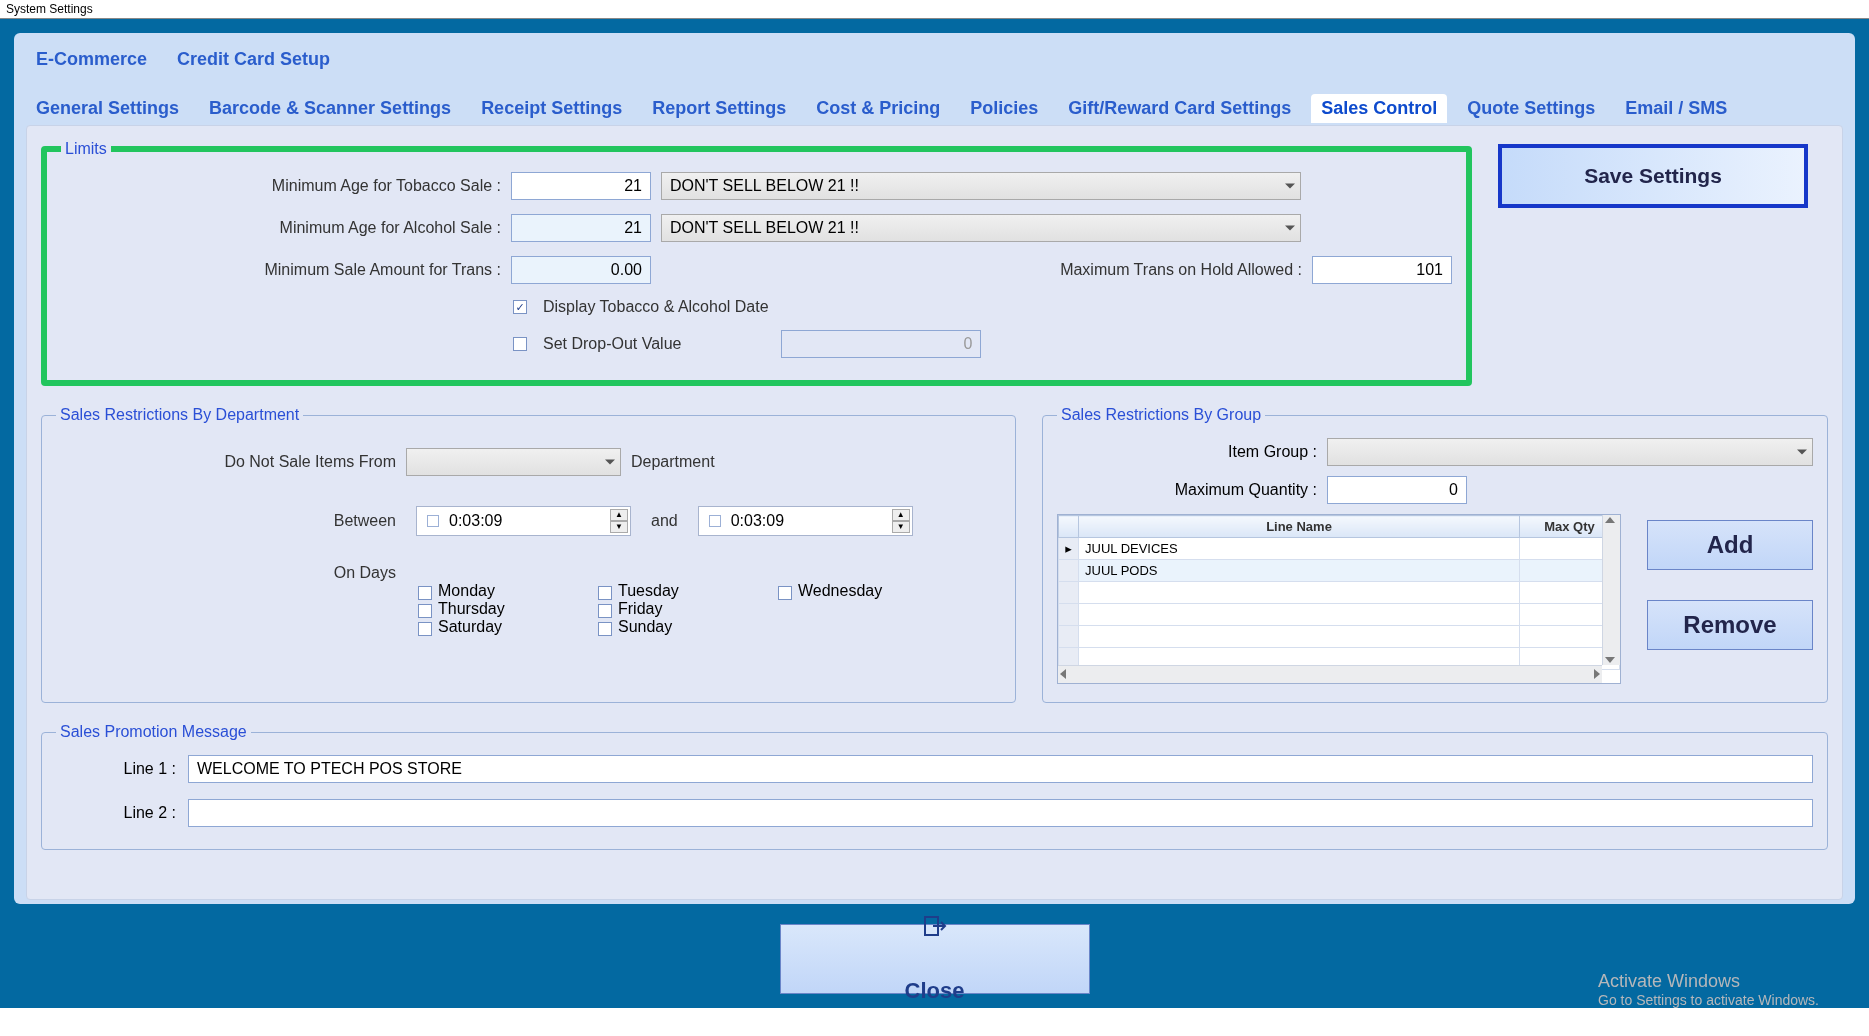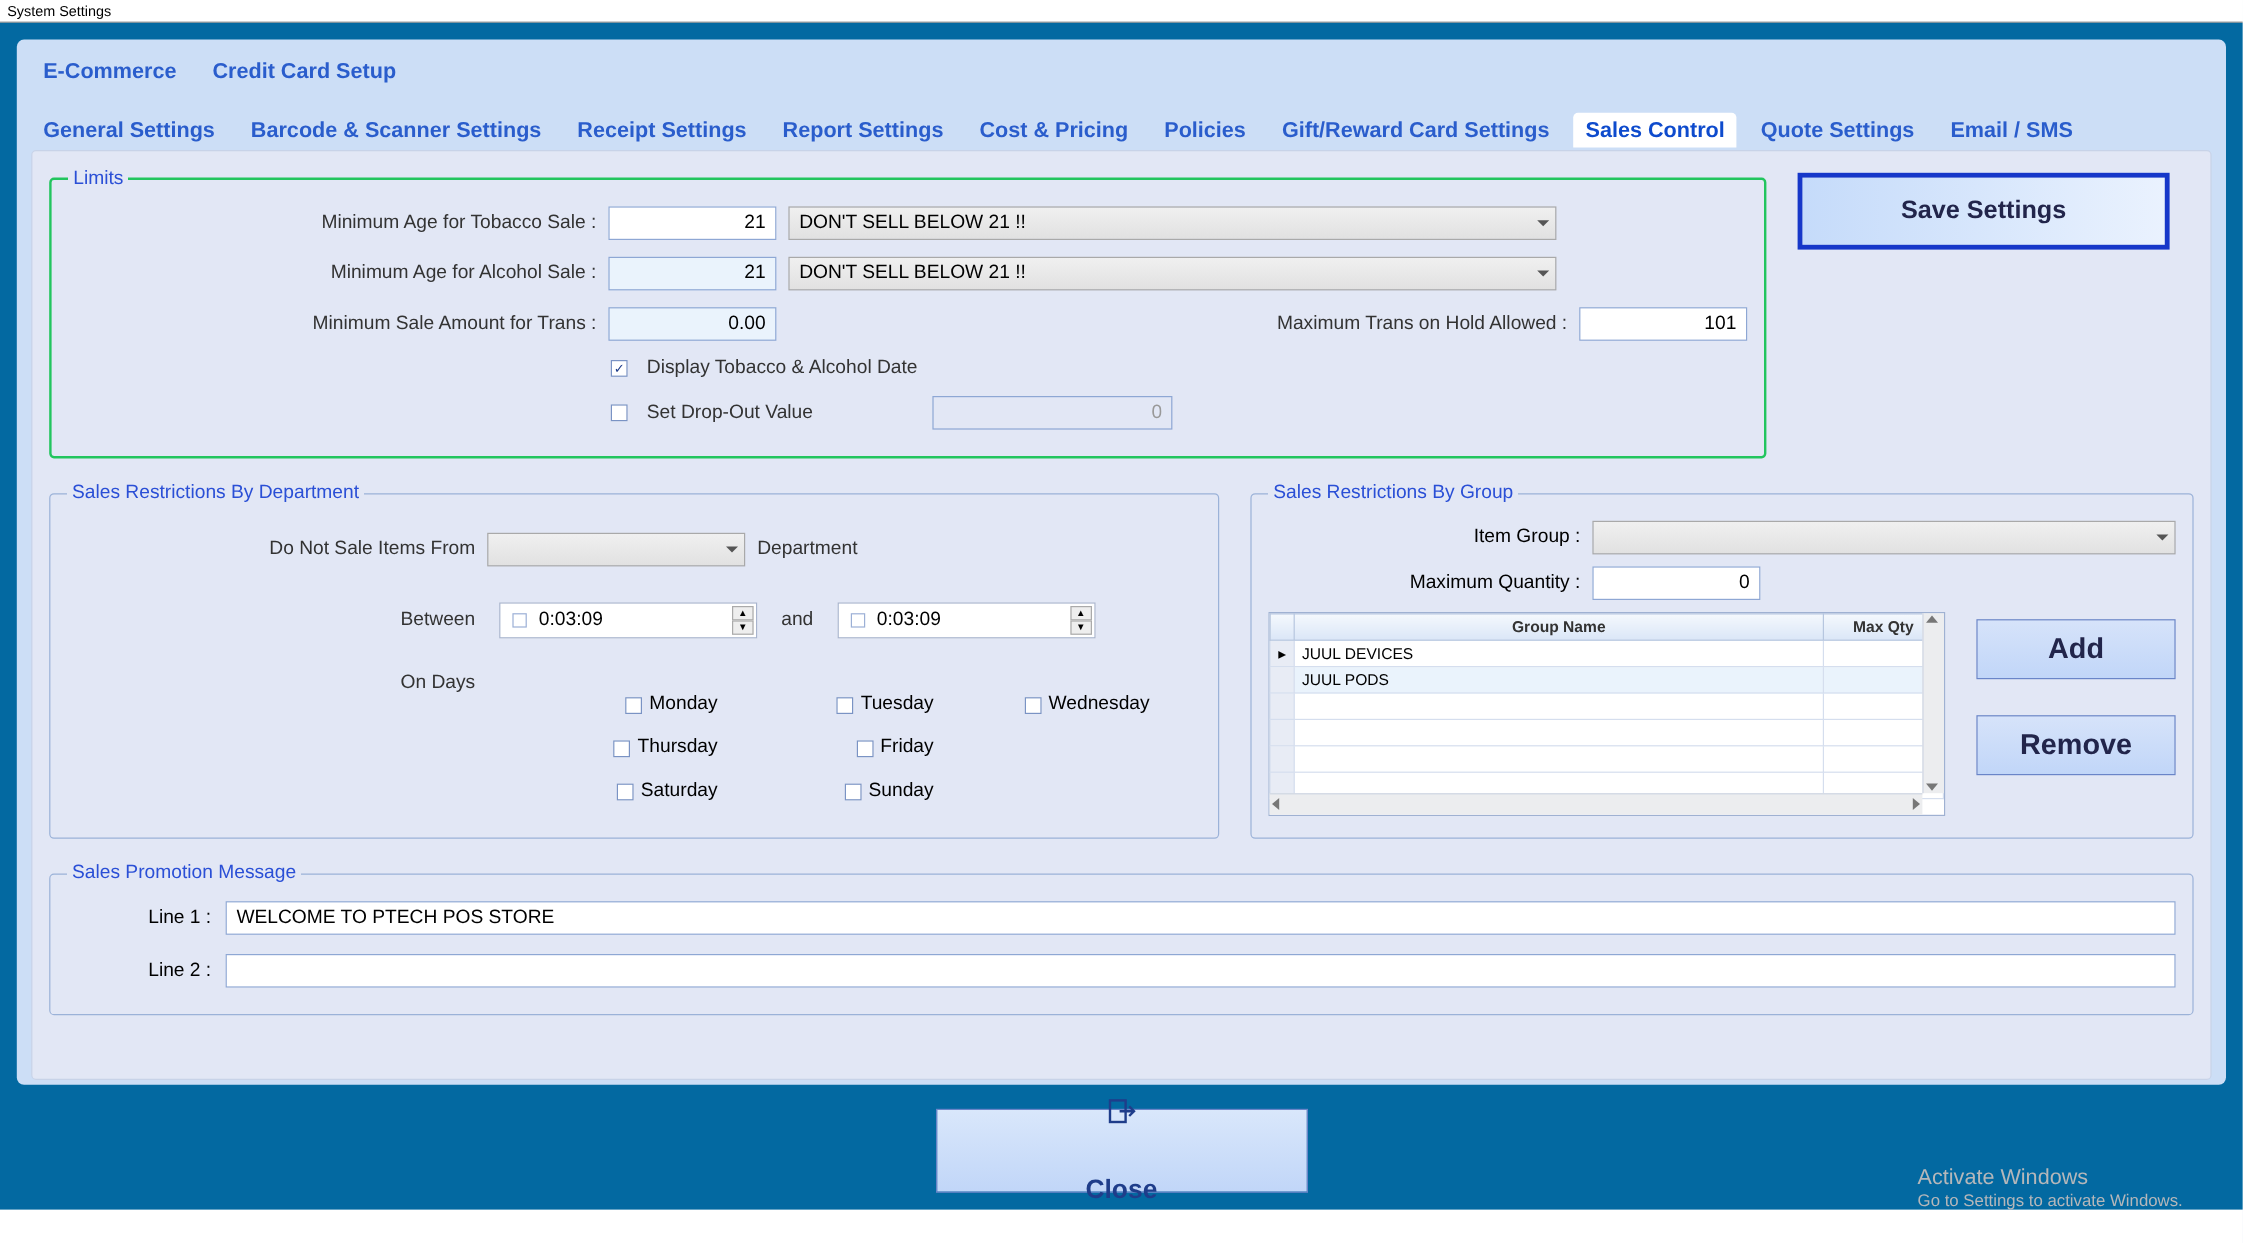--- a/index.html
+++ b/index.html
@@ -62,21 +62,21 @@
 }
 
 fieldset {
   border: 1px solid #9bb2d8;
   border-radius: 4px;
   padding: 14px 14px 18px 14px;
   margin-bottom: 20px;
   background: #e2e7f5;
 }
 fieldset.outlined {
-  border: 2px solid #22c55e;
+  border: 6px solid #22c55e;
 }
 legend {
   color: #2a4fd6;
   font-size: 16px;
   padding: 0 4px;
   font-weight: 400;
 }
 
 .top-row {
   display: flex;
@@ -213,22 +213,20 @@
   text-align: center;
   line-height: 10px;
   cursor: pointer;
 }
 
 .days-grid {
   margin-left: 200px;
   margin-top: 18px;
   display: grid;
   grid-template-columns: 180px 180px 180px;
-  row-gap: 18px;
-  text-align: right;
 }
 .days-grid .dlbl { font-size: 16px; }
 .on-days-lbl {
   display: inline-block;
   width: 102px;
   text-align: right;
   margin-right: 0;
 }
 
 .group-form-row {
@@ -507,21 +505,21 @@
             <div class="lbl-g">Maximum Quantity :</div>
             <input class="txt num" style="width: 140px;" value="0">
           </div>
 
           <div class="grid-wrap">
             <div class="grid">
               <table>
                 <tbody>
                     <tr>
                   <th style="width:20px"></th>
-                  <th>Group Name</th>
+                  <th>Line Name</th>
                   <th style="width:100px">Max Qty</th>
                 </tr>
                 <tr>
                   <td>▸</td>
                   <td>JUUL DEVICES</td>
                   <td class="num">1</td>
                 </tr>
                 <tr class="sel">
                   <td></td>
                   <td class="empty-sel">JUUL PODS</td>

